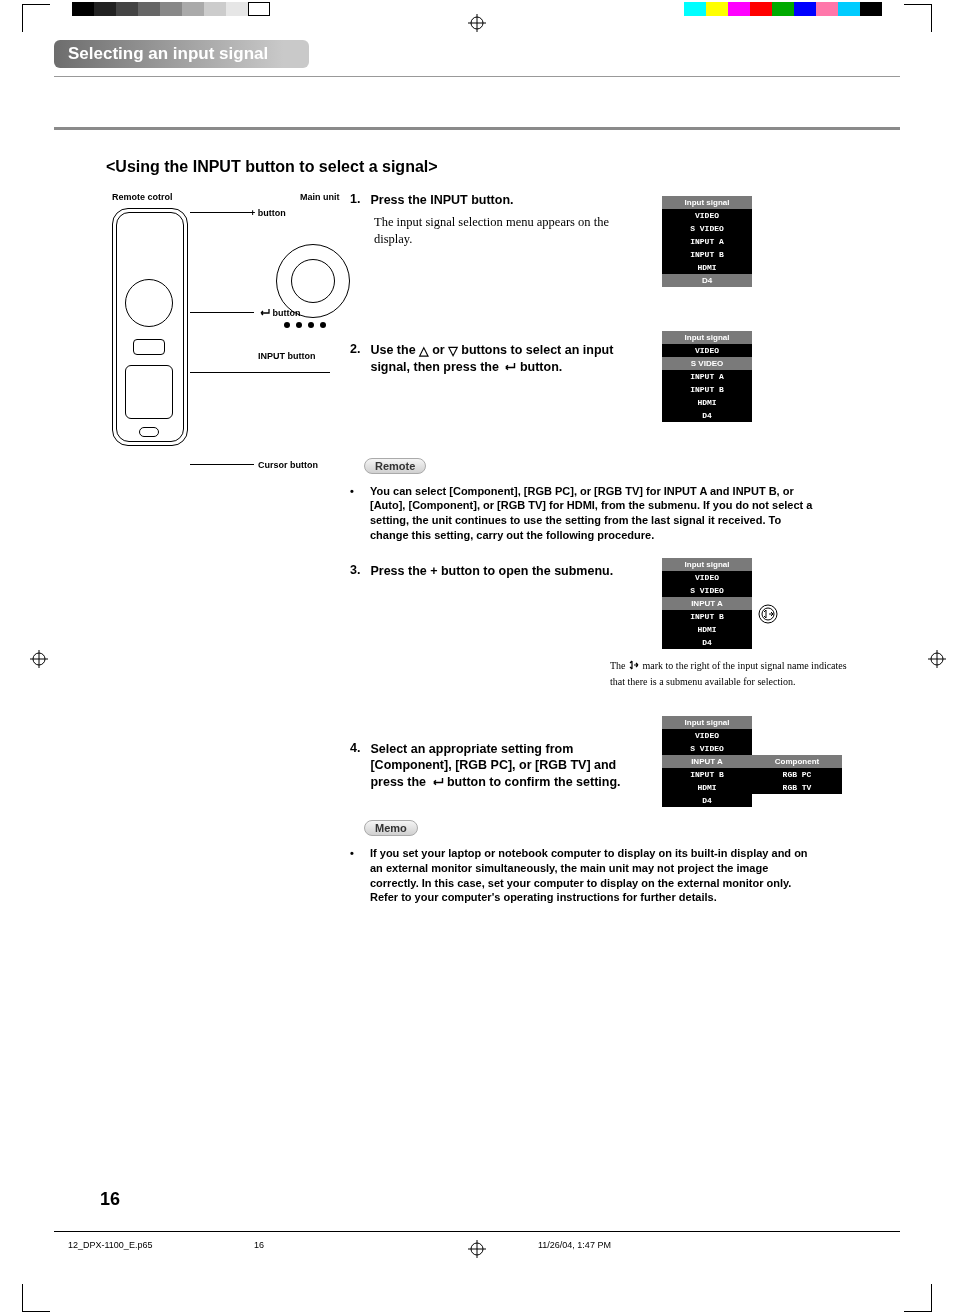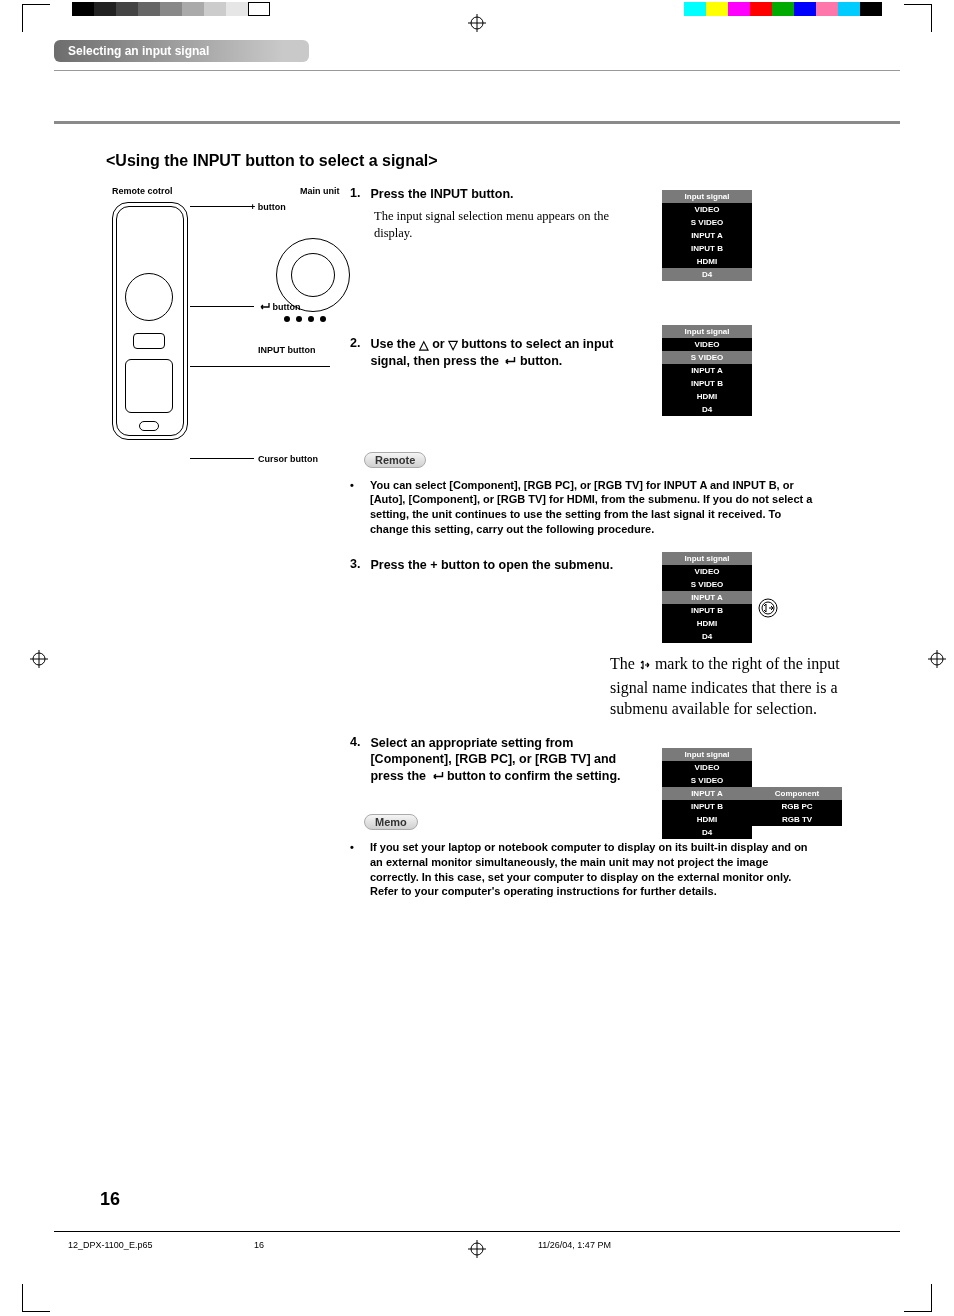--- a/index.html
+++ b/index.html
@@ -17,21 +17,21 @@
   .crop-top-right{top:4px;right:22px;border-right:1px solid #000;border-top:1px solid #000;}
   .crop-bot-left{bottom:4px;left:22px;border-left:1px solid #000;border-bottom:1px solid #000;}
   .crop-bot-right{bottom:4px;right:22px;border-right:1px solid #000;border-bottom:1px solid #000;}
 
   .reg-mark{position:absolute;}
   .reg-mark svg{width:18px;height:18px;}
 
   
   .page { position:absolute; left:54px; top:40px; width:846px; }
 
-  .section-tab { background:linear-gradient(to right,#6d6d6d,#c9c9c9 90%); color:#fff; font-size:12px; font-weight:bold; padding:4px 12px 4px 14px; border-radius:6px; width:255px; }
+  .section-tab { background:linear-gradient(to right,#6d6d6d,#c9c9c9 90%); color:#fff; font-size:17px; font-weight:bold; padding:4px 12px 4px 14px; border-radius:6px; width:255px; }
 
   .hr-thin{ height:1px; background:#999; margin-top:8px; }
   .hr-divider{ height:3px; background:#8a8a8a; margin-top:50px; }
 
   .title { font-weight:bold; font-size:16px; margin:28px 0 16px 52px; }
 
   .body-area { display:flex; margin-left:52px; }
   .left-col { width:244px; flex:none; position:relative; }
   .mid-col { width:296px; flex:none; font-size:12px; }
   .right-col { flex:1; }
@@ -50,28 +50,28 @@
   .step-block{margin-bottom:22px;}
   .step-body-bold{font-size:11px;font-weight:bold;margin:10px 0 0 24px;line-height:1.35;}
   .step-hdr{display:flex;gap:10px;}
   .step-hdr .step-title{flex:1;line-height:1.3;}
 
   .pill-label{ background:linear-gradient(to bottom,#f5f5f5,#d0d0d0); border:1px solid #aaa; border-radius:9px; padding:1px 10px; font-size:11px; font-weight:bold; display:inline-block; color:#333; margin-left:14px;}
 
   .input-table{ width:90px; border-collapse:collapse; font-size:8px; font-weight:bold; color:#fff; margin-left:16px; margin-top:4px;text-align:center;}
   .input-table td{ padding:2px 5px; }
   .hdr-row td{ background:#7a7a7a; }
-  .blk-row td{ background:#000; }
+  .blk-row td{ background:#000;font-family:Liberation Mono, monospace; }
   .sel-row td{ background:#7a7a7a; }
   .input-table.wide{width:180px;}
   .input-table.wide td:nth-child(1){width:90px;}
   .input-table.wide td:nth-child(2){width:90px;}
   .empty-cell{background:#fff !important;}
 
-  .sub-note{font-family:"Times New Roman",serif; font-size:16px; margin:10px 0 0 -36px; width:240px; line-height:1.35;}
+  .sub-note{font-family:"Times New Roman",serif; font-size:10px; margin:10px 0 0 -36px; width:240px; line-height:1.35;}
 
   .page-num{position:absolute; left:100px; bottom:106px; font-size:18px; font-weight:bold;}
   .ftr{position:absolute; bottom:66px; font-size:9px;}
   .ftr-hr{position:absolute; left:54px; right:54px; bottom:84px; height:1px; background:#000;}
 
   .tri{display:inline-block;vertical-align:-1px;}
   .enter-icon{display:inline-block;vertical-align:-2px;}
   .submenu-mark{display:inline-block;vertical-align:-2px;}
 </style>
 </head>

